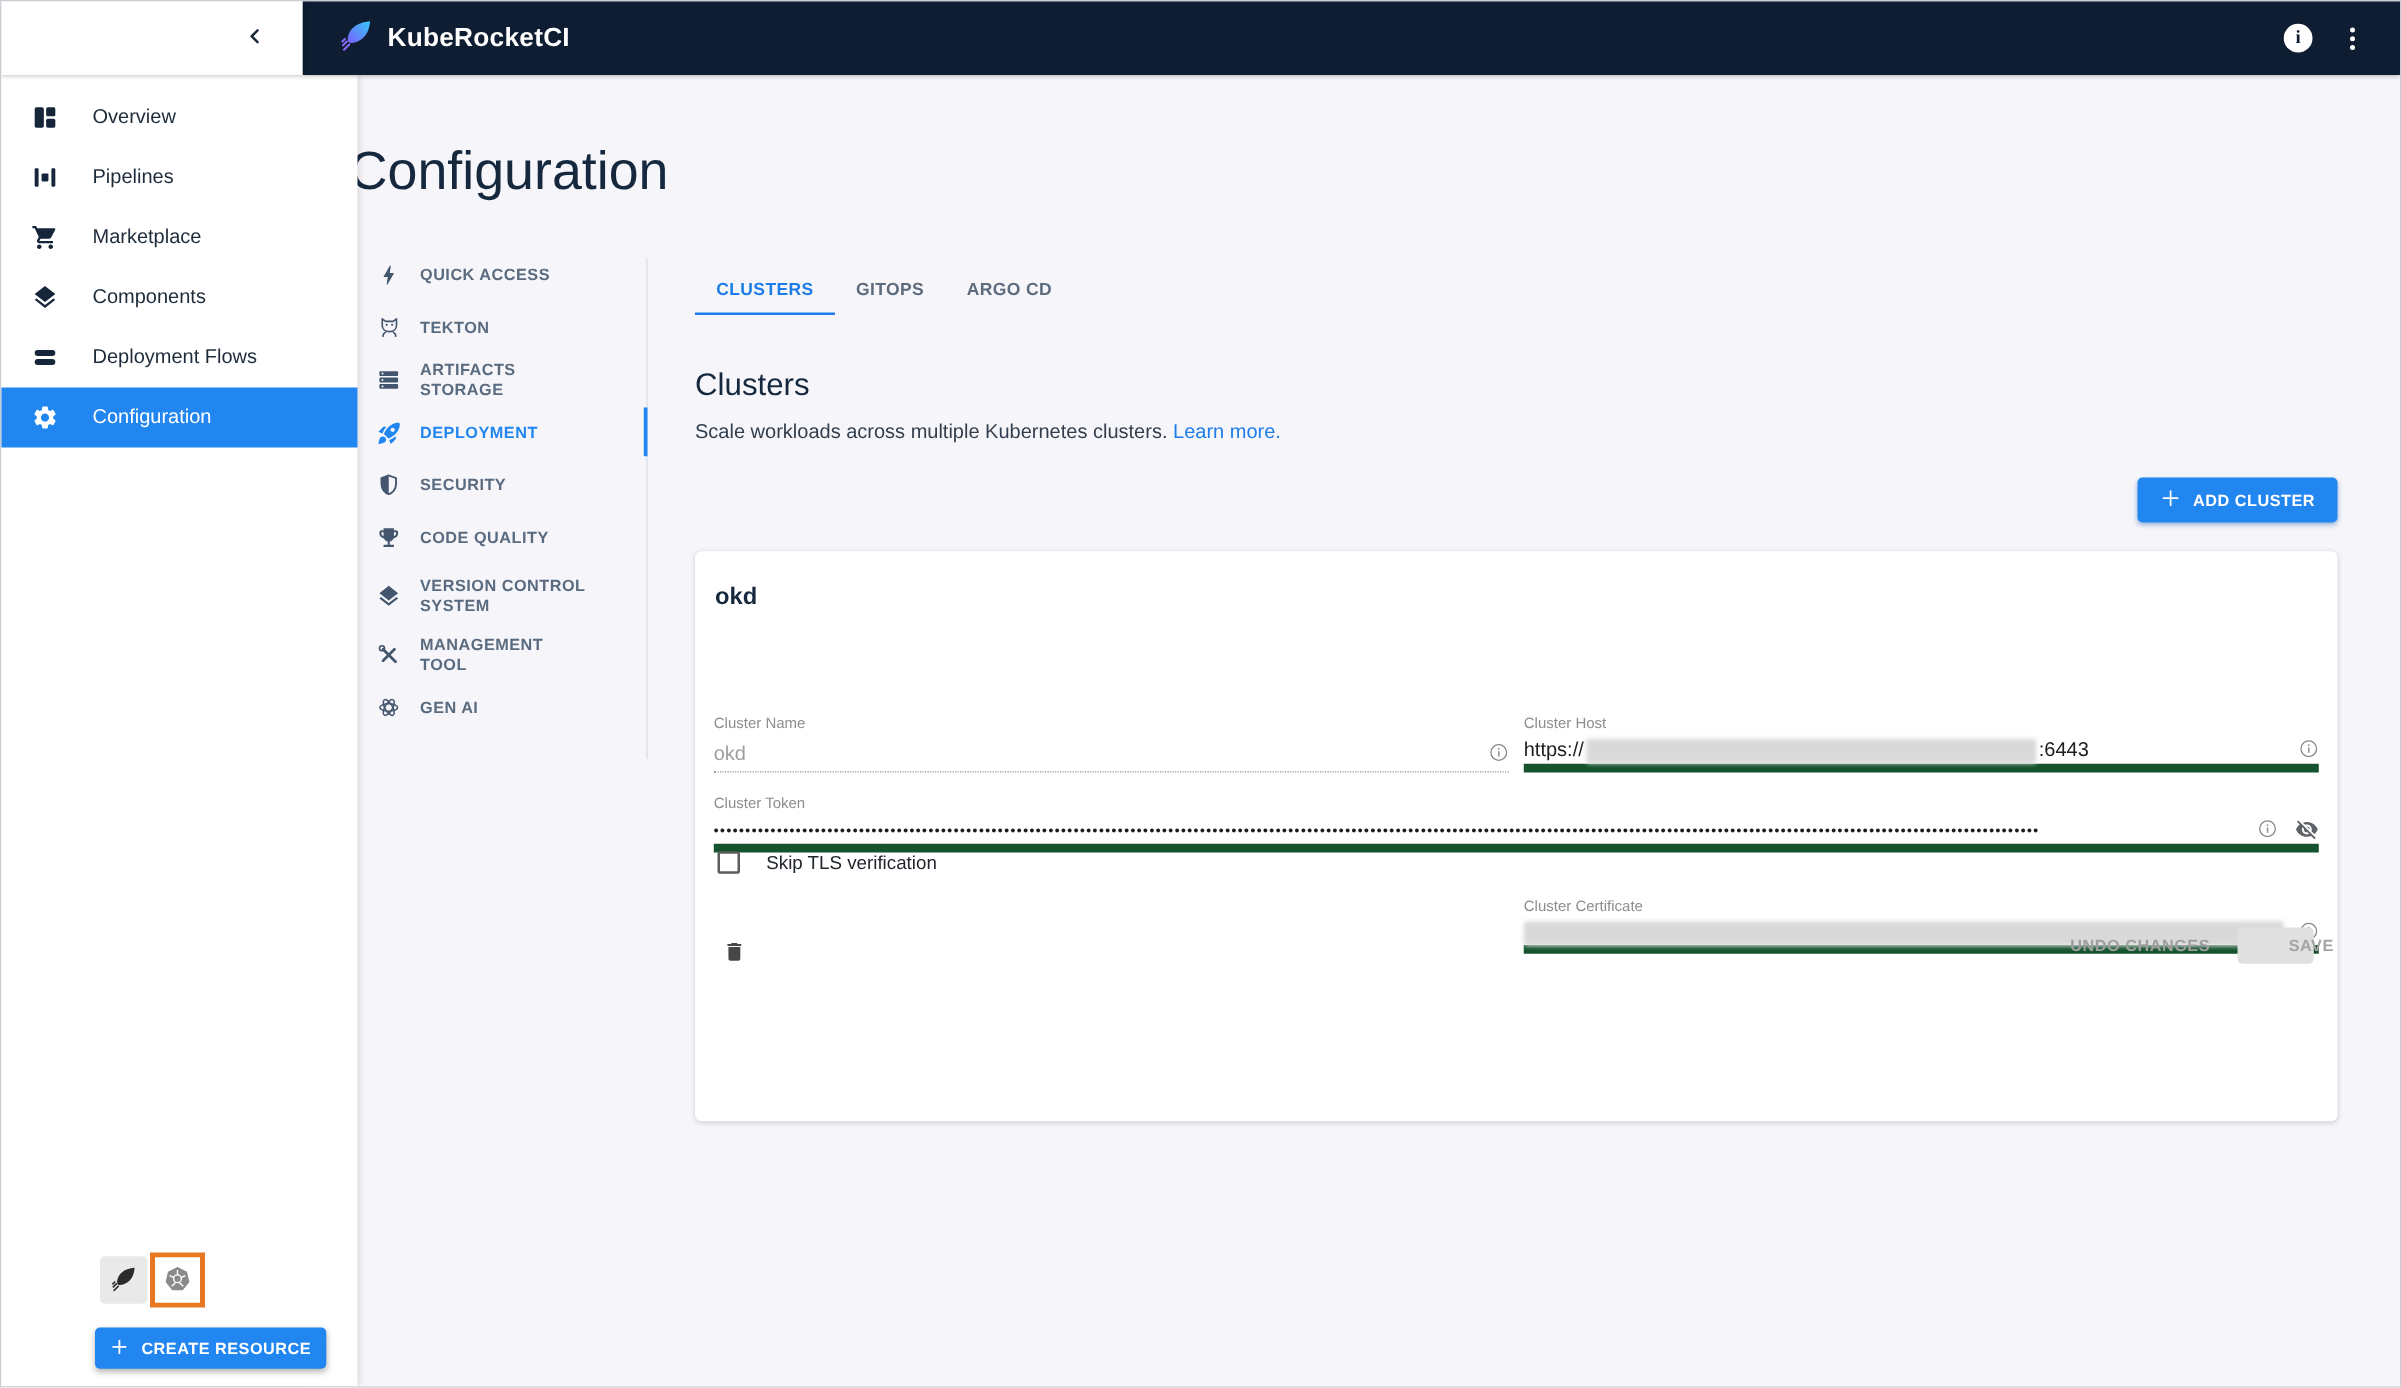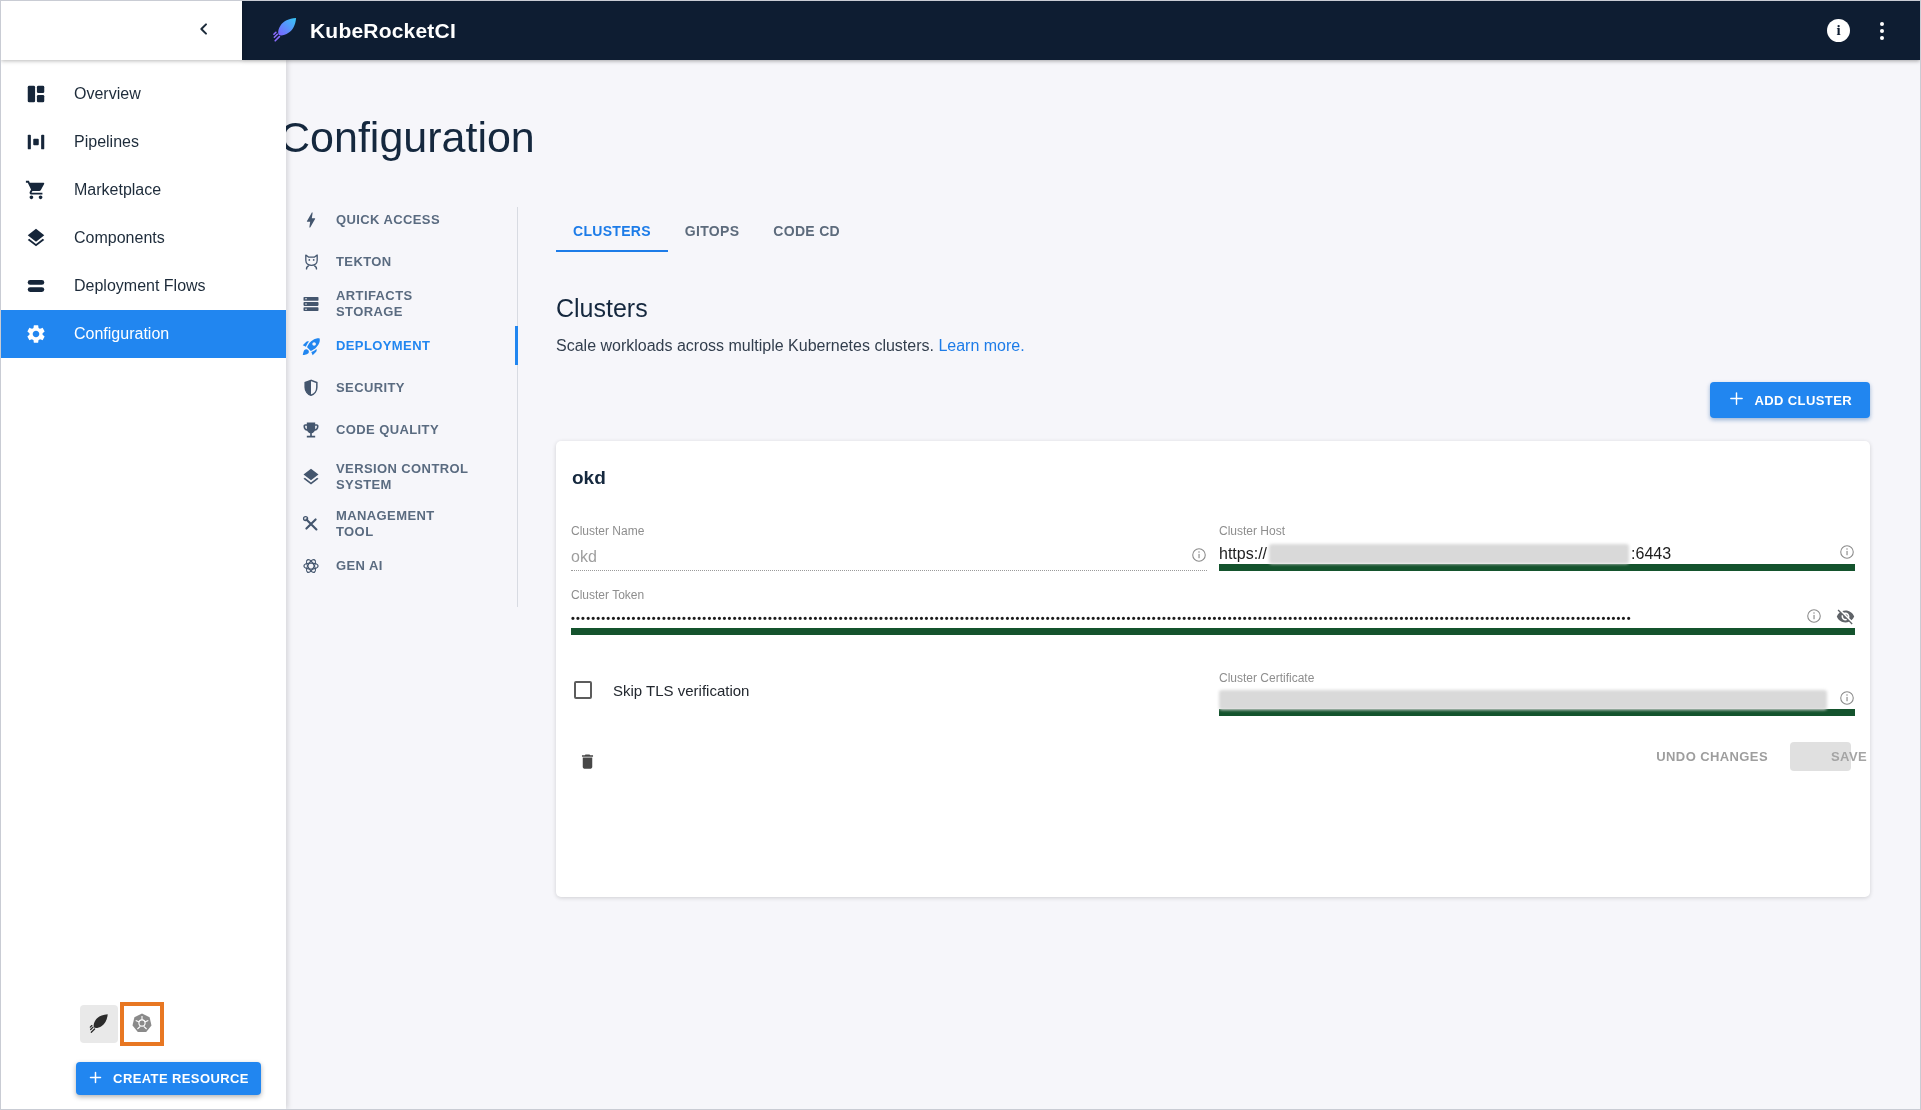--- a/index.html
+++ b/index.html
@@ -92,21 +92,21 @@
     height:36px; padding:0 18px; background:#2186f0; border:none; border-radius:4px; cursor:pointer;
     color:#fff; font-weight:700; font-size:13px; letter-spacing:.4px; font-family:"Liberation Sans",sans-serif;
     display:flex; align-items:center; gap:9px; box-shadow:0 2px 4px rgba(16,80,160,.4);
   }
   
   .card{
     margin-top:23px; background:#fff; border-radius:5px; position:relative; height:456px;
     box-shadow:0 1px 4px rgba(0,0,0,.16);
   }
   .card-title{ position:absolute; left:16px; top:26px; font-size:19px; font-weight:700; color:#15283e; }
-  .field{ position:absolute; }
+  .field{ position:absolute;margin-top:47px; }
   .f-label{ font-size:12px; color:#8e8e8e; display:block; }
   .input-line{ display:flex; align-items:center; height:28px; margin-top:5px; }
   .input-line.dotted{ border-bottom:1px dotted #9a9a9a; }
   .input-line.solid{ border-bottom:7px solid #14532d; }
   .f-value{ font-size:16px; color:#1d1d1d; white-space:nowrap; }
   .f-value.disabled{ color:#9e9e9e; }
   .spacer{ flex:1; }
   .redacted{ background:#d9d9d9; border-radius:3px; filter:blur(1.5px); height:20px; display:inline-block; }
   .host-redacted{ width:360px; margin:0 2px; }
   .cert-redacted{ width:608px; }
@@ -372,21 +372,21 @@
     </div>
   </div>
 
   <div class="vdivider"></div>
   <div class="active-indicator"></div>
 
   <div class="content">
     <div class="tabs">
       <button class="tab active">CLUSTERS</button>
       <button class="tab">GITOPS</button>
-      <button class="tab">CODE CD</button>
+      <button class="tab">ARGO CD</button>
     </div>
 
     <h2 class="section-heading">Clusters</h2>
     <p class="section-desc">
       <span>Scale workloads across multiple Kubernetes clusters.</span>
       <a class="learn-more">Learn more.</a>
     </p>
 
     <div class="add-row">
       <button class="add-cluster">

